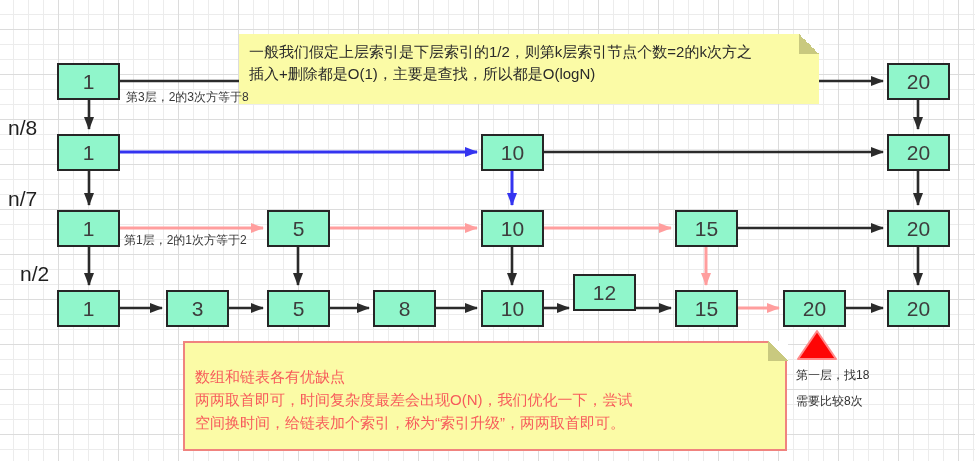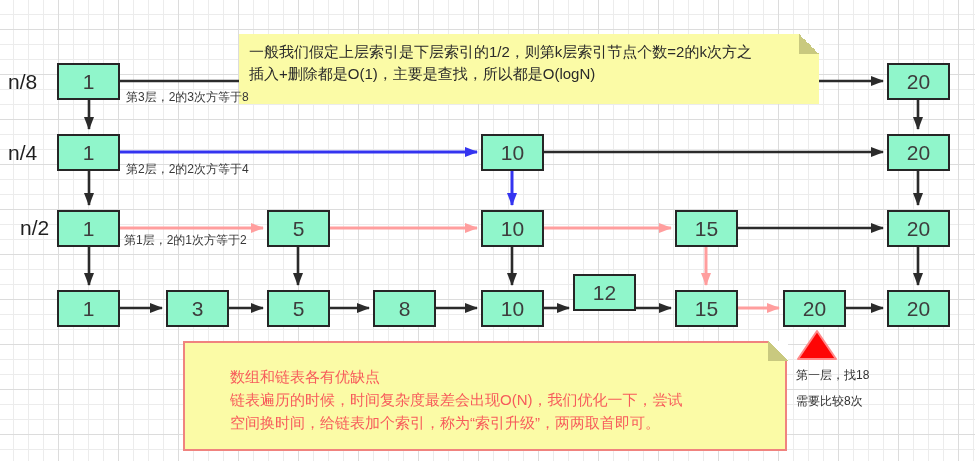--- a/index.html
+++ b/index.html
@@ -15,30 +15,30 @@
     background-size:60px 100%,100% 45px,15px 100%,100% 15px;
     background-position:-2px 0,0 29px,-2px 0,0 -1px;
   }
   .svg-layer{position:absolute;left:0;top:0;width:975px;height:461px;pointer-events:none;}
   .node{
     position:absolute;width:63px;height:37px;box-sizing:border-box;
     background:#90f6cb;border:2.5px solid #262626;
     display:flex;align-items:center;justify-content:center;
     font-size:21px;color:#3d3d3d;z-index:3;
   }
-  .row-label{position:absolute;font-size:21px;color:#1f1f1f;z-index:2;}
+  .row-label{position:absolute;font-size:21px;color:#1f1f1f;z-index:2;margin-top:46px;}
   .caption{position:absolute;font-size:12px;color:#383838;white-space:nowrap;z-index:2;}
   .note{position:absolute;background:#fbfba6;z-index:2;}
   .note-top{left:239px;top:6px;width:580px;height:70px;padding:7px 0 0 10px;box-sizing:border-box;margin-top:28px;}
   .note-top .ln{font-size:15px;line-height:22px;color:#2a2a2a;white-space:nowrap;}
   .note-bottom{
     left:183px;top:341px;width:604px;height:110px;box-sizing:border-box;
     border:2.5px solid #f0837f;padding:22px 0 0 10px;
   }
-  .note-bottom .ln{font-size:15px;line-height:23px;color:#f75b5b;white-space:nowrap;margin-left:35px;}
+  .note-bottom .ln{font-size:15px;line-height:23px;color:#f75b5b;white-space:nowrap;}
   .fold{
     position:absolute;top:0;right:0;width:20px;height:20px;
     background:linear-gradient(to bottom left,#ffffff 0 50%,#c9c97f 50% 100%);
   }
   .note-bottom .fold{top:-2.5px;right:-2.5px;}
   .pointer-note{position:absolute;left:796px;top:362px;z-index:2;}
   .pointer-note .ln{font-size:12px;line-height:26px;color:#303030;white-space:nowrap;}
 </style>
 </head>
 <body>
@@ -103,25 +103,24 @@
     <polygon points="817,331 798,359 836,359" fill="#fe0505" stroke="#ff8a8a" stroke-width="2" stroke-linejoin="round"></polygon>
   </svg>
 
   <div class="note note-top">
     <span class="fold"></span>
     <div class="ln">一般我们假定上层索引是下层索引的1/2，则第k层索引节点个数=2的k次方之</div>
     <div class="ln">插入+删除都是O(1)，主要是查找，所以都是O(logN)</div>
   </div>
 
   <div class="row-label" style="left:8px;top:70px">n/8</div>
-  <div class="row-label" style="left:8px;top:141px">n/4</div>
+  <div class="row-label" style="left:8px;top:141px">n/7</div>
   <div class="row-label" style="left:20px;top:216px">n/2</div>
 
   <div class="caption" style="left:126px;top:89px">第3层，2的3次方等于8</div>
-  <div class="caption" style="left:126px;top:161px">第2层，2的2次方等于4</div>
   <div class="caption" style="left:124px;top:232px">第1层，2的1次方等于2</div>
 
   <div class="node" style="left:57px;top:63px">1</div>
   <div class="node" style="left:887px;top:63px">20</div>
 
   <div class="node" style="left:57px;top:134px">1</div>
   <div class="node" style="left:481px;top:134px">10</div>
   <div class="node" style="left:887px;top:134px">20</div>
 
   <div class="node" style="left:57px;top:210px">1</div>
@@ -136,21 +135,21 @@
   <div class="node" style="left:373px;top:290px">8</div>
   <div class="node" style="left:481px;top:290px">10</div>
   <div class="node" style="left:573px;top:274px">12</div>
   <div class="node" style="left:675px;top:290px">15</div>
   <div class="node" style="left:783px;top:290px">20</div>
   <div class="node" style="left:887px;top:290px">20</div>
 
   <div class="note note-bottom">
     <span class="fold"></span>
     <div class="ln">数组和链表各有优缺点</div>
-    <div class="ln">链表遍历的时候，时间复杂度最差会出现O(N)，我们优化一下，尝试</div>
+    <div class="ln">两两取首即可，时间复杂度最差会出现O(N)，我们优化一下，尝试</div>
     <div class="ln">空间换时间，给链表加个索引，称为“索引升级”，两两取首即可。</div>
   </div>
 
   <div class="pointer-note">
     <div class="ln">第一层，找18</div>
     <div class="ln">需要比较8次</div>
   </div>
 
 </div>
 

